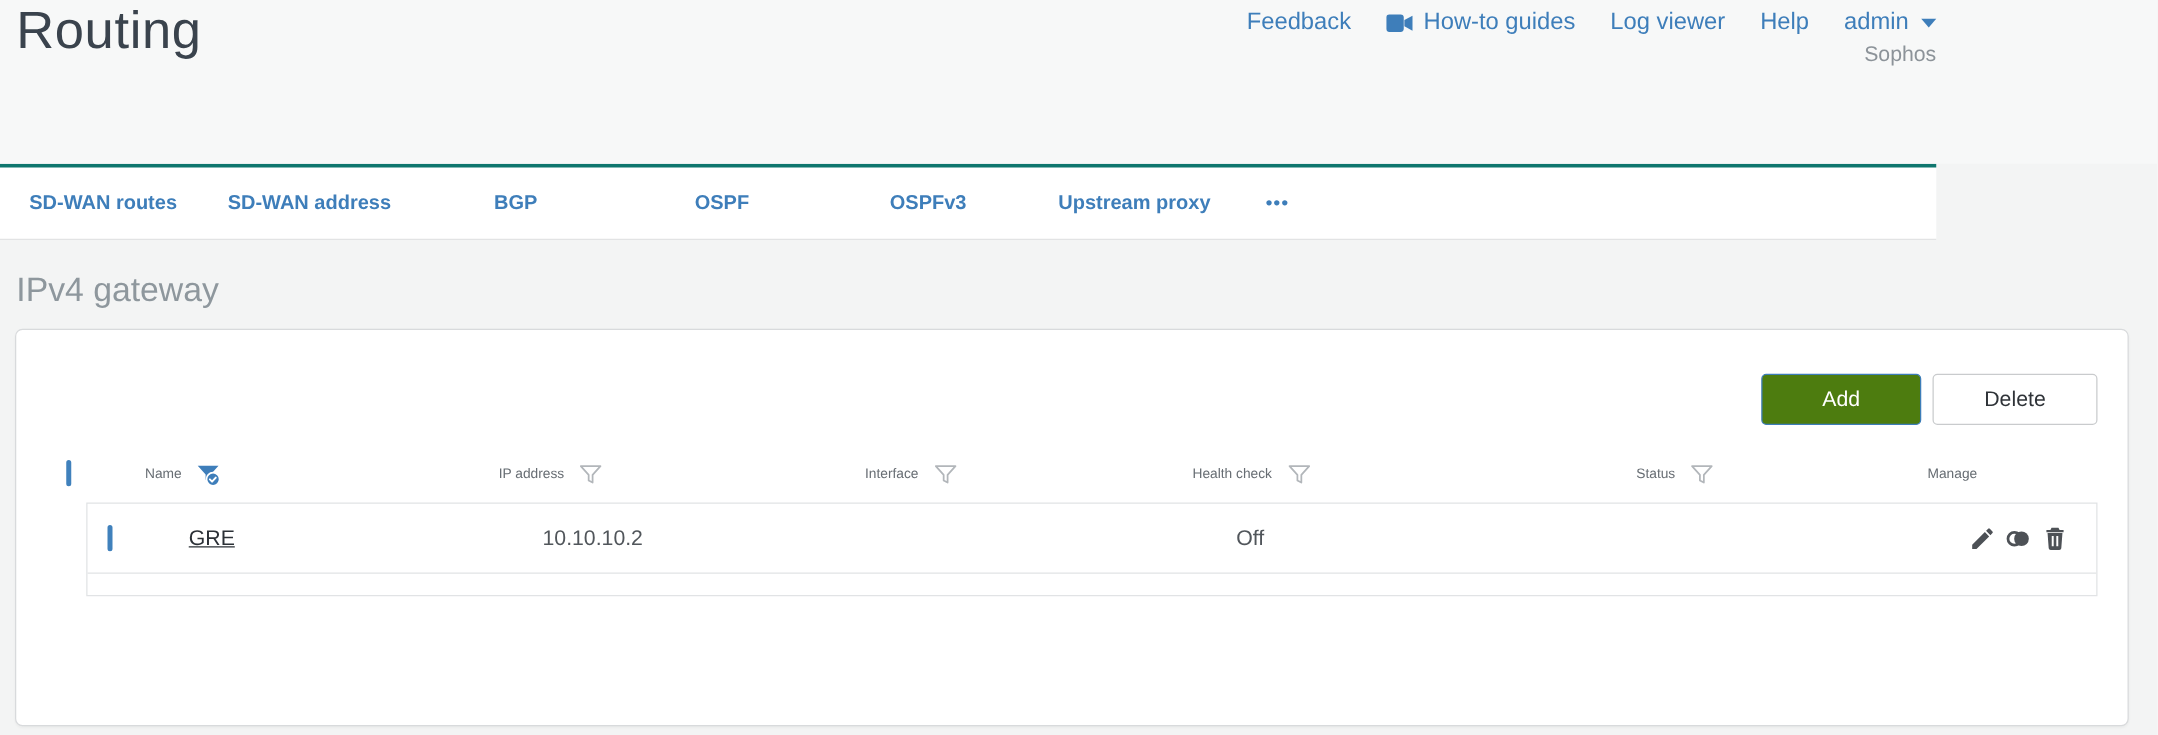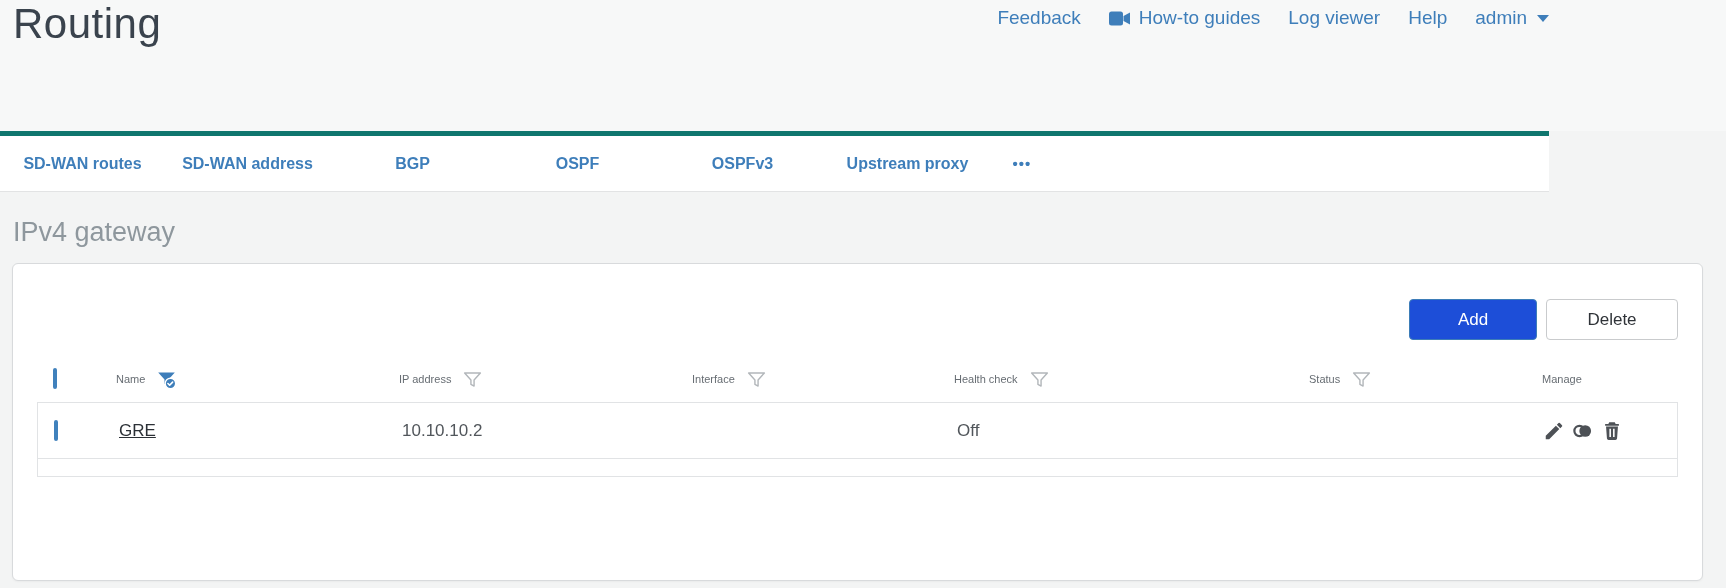--- a/index.html
+++ b/index.html
@@ -12,49 +12,49 @@
                 color:#3a434d; letter-spacing:.5px; }
   .topnav { position:absolute; top:7px; right:177px; text-align:right; }
   .topnav-links { display:flex; align-items:center; gap:28px; justify-content:flex-end; }
   .topnav-link { display:flex; align-items:center; gap:8px; color:#3e7eba; font-size:19px;
                  cursor:pointer; white-space:nowrap; }
   .caret { display:inline-block; width:0; height:0; border-left:6px solid transparent;
            border-right:6px solid transparent; border-top:7px solid #3e7eba; margin-left:2px; }
   .brand { margin-top:5px; color:#8c9399; font-size:17px; }
 
   
-  .tabbar { width:1549px; height:61px; background:#ffffff; border-top:5px solid #0f766e;
+  .tabbar { width:1549px; height:61px; background:#ffffff; border-top:3px solid #0f766e;
             border-bottom:1px solid #e2e3e4; display:flex; align-items:stretch; }
   .tab { width:165px; display:flex; align-items:center; justify-content:center;
          font-size:16px; font-weight:700; color:#3e7eba; cursor:pointer; position:relative; }
   .tab.active { color:#17191c; }
   .tab.active::after { content:""; position:absolute; left:0; right:0; bottom:-1px;
                        height:4px; background:#3e7eba; }
   .tab-more { width:64px; display:flex; align-items:center; justify-content:center;
               color:#3e7eba; font-size:15px; font-weight:700; letter-spacing:1px; cursor:pointer; }
 
   
   .section-heading { margin:25px 0 15px 13px; font-size:27px; font-weight:400; color:#8e979d; }
 
   .card { margin-left:12px; width:1691px; height:318px; background:#fff;
           border:1px solid #d8dadc; border-radius:6px; padding:24px 24px 0;
           box-shadow:0 1px 2px rgba(0,0,0,.04); }
 
   .btn-row { display:flex; justify-content:flex-end; gap:9px; margin-top:11px; }
   .btn { height:41px; font-size:17px; border-radius:4px; cursor:pointer;
          font-family:"Liberation Sans", sans-serif; }
-  .btn-primary { width:128px; background:#1d4ed8; color:#fff; border:1px solid #3d7db8;margin-left:36px; }
+  .btn-primary { width:128px; background:#4d7c0f; color:#fff; border:1px solid #3d7db8;margin-left:36px; }
   .btn-secondary { width:132px; background:#fff; color:#2f3338; border:1px solid #c9cbcd; }
 
   
   .grid { display:grid; grid-template-columns:79px 283px 293px 262px 355px 233px 1fr;
           align-items:center; }
   .thead { margin-top:16px; height:46px; }
   .th { display:flex; align-items:center; gap:11px; font-size:11px; color:#676d73; }
-  .tbody { border:1px solid #e1e3e5; padding-bottom:17px; }
+  .tbody { border:1px solid #e1e3e5; padding-bottom:17px;margin-left:32px; }
   .trow { height:56px; border-bottom:1px solid #e1e3e5; }
   .td { font-size:17px; color:#51565b; }
   .cell-pad { padding-left:2px; }
 
   .checkbox { width:22px; height:22px; border:2px solid #4081bc; border-radius:5px;
               background:#fff; margin-left:16px; cursor:pointer; }
   .row-link { color:#2b3036; text-decoration:underline; cursor:pointer; }
   .status-dot { width:16px; height:16px; border-radius:50%; margin-left:5px; }
   .manage { display:flex; gap:7px; align-items:center; }
   .icon-btn { width:22px; height:22px; color:#4d5156; cursor:pointer; }
@@ -84,20 +84,21 @@
           <span>Log viewer</span>
         </span>
       <span class="topnav-link">
           <span>Help</span>
         </span>
       <span class="topnav-link">
         <span>admin</span>
         <span class="caret"></span>
       </span>
     </div>
+    <div class="brand">Sophos</div>
   </div>
 </div>
 
 <div class="tabbar">
   <div class="tab">SD-WAN routes</div>
   <div class="tab">SD-WAN address</div>
   <div class="tab">BGP</div>
   <div class="tab">OSPF</div>
   <div class="tab">OSPFv3</div>
   <div class="tab">Upstream proxy</div>

